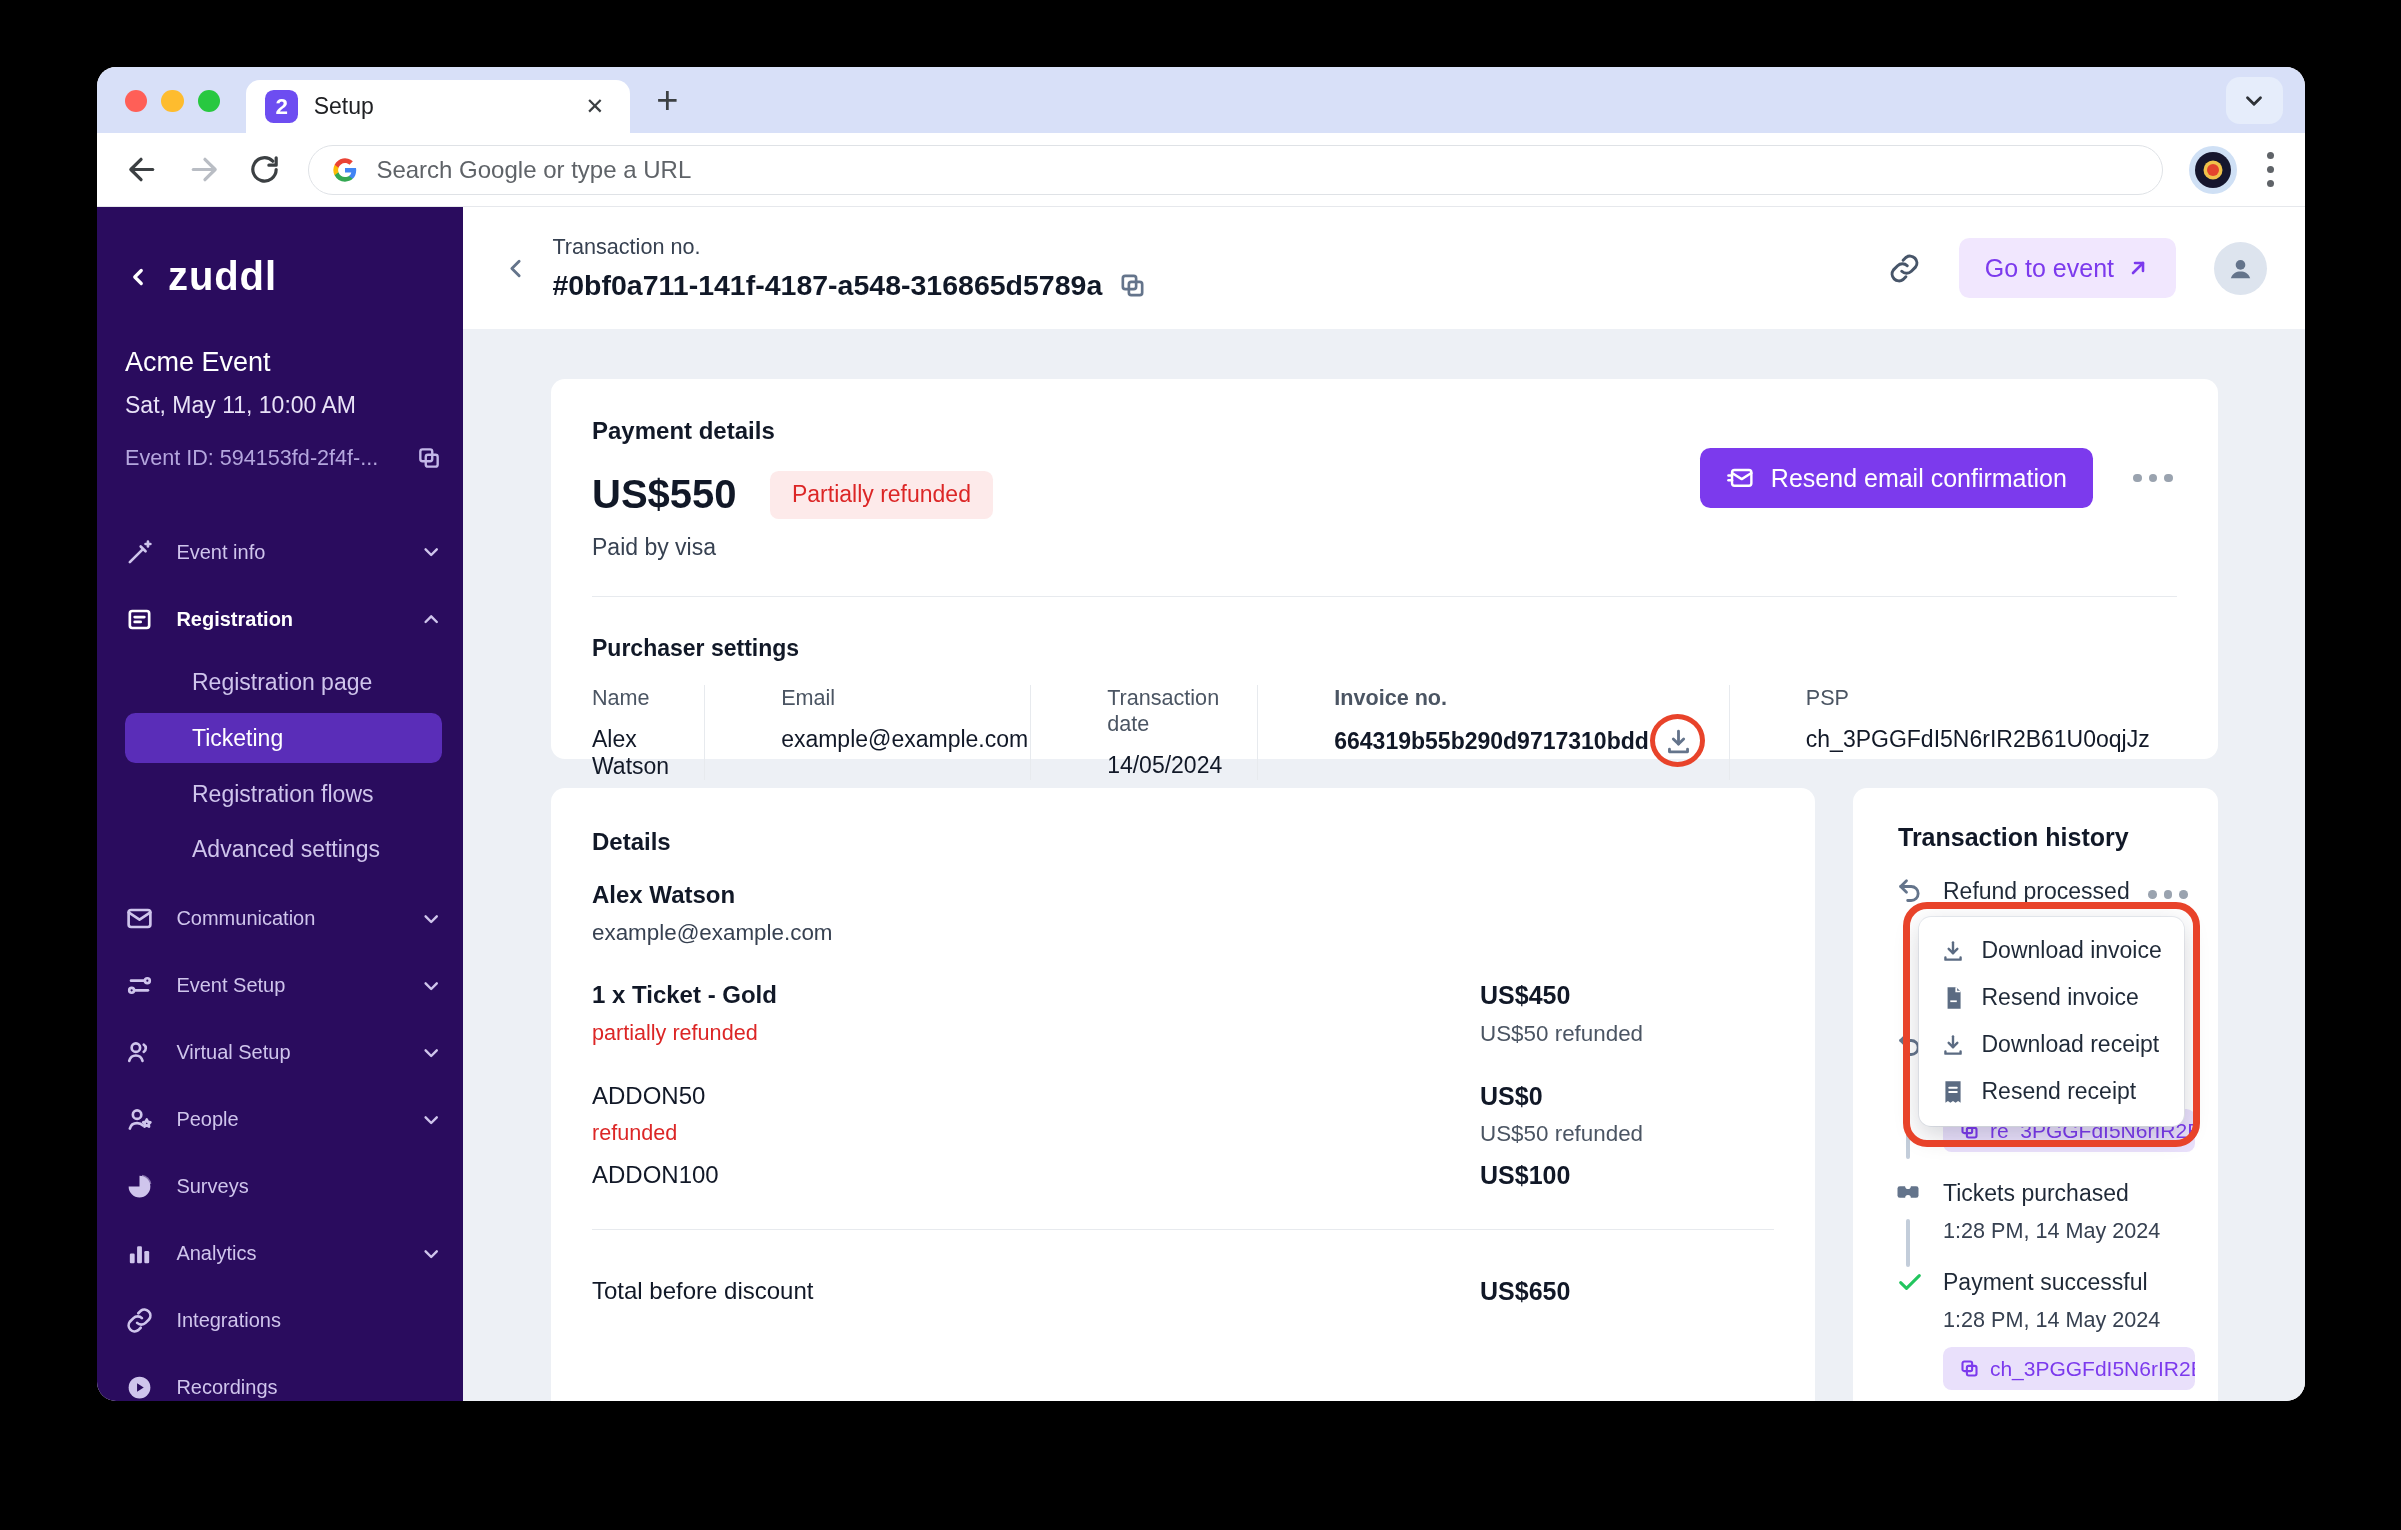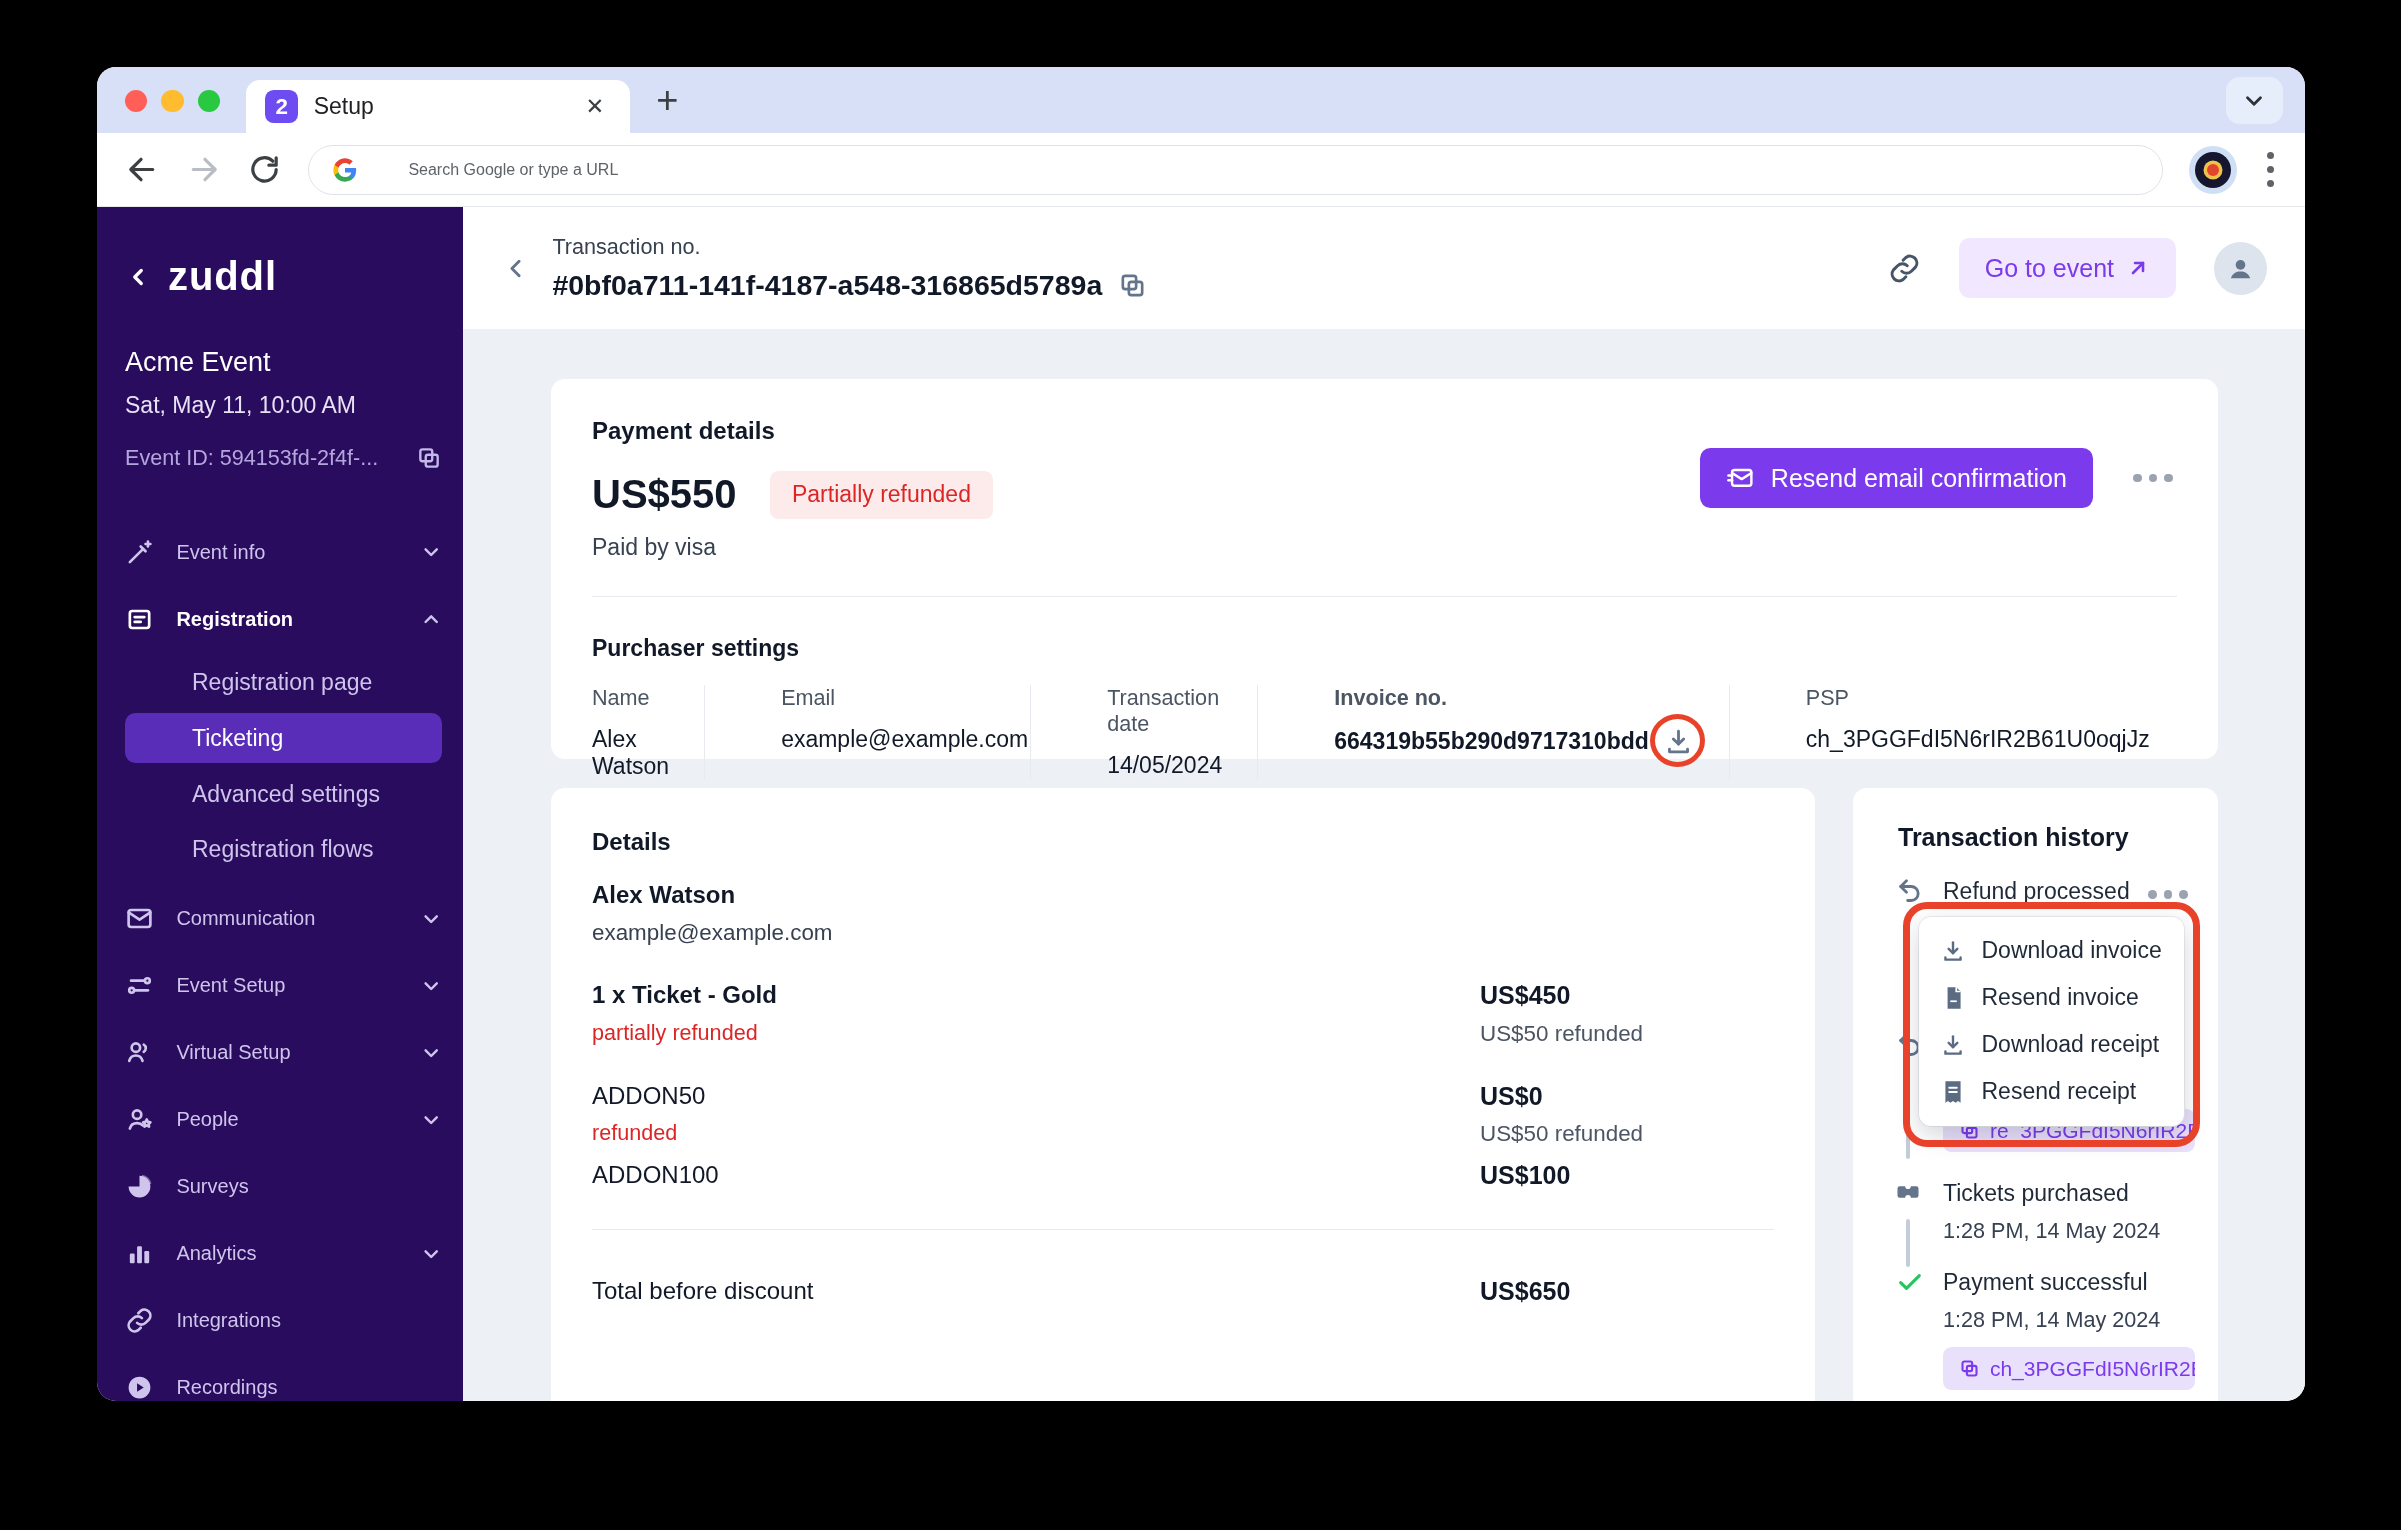--- a/index.html
+++ b/index.html
@@ -23,21 +23,21 @@
   .tab-close { font-size:22.4px; color:#3c4043; padding:3.5px 7px; }
   .newtab { font-size:38px; color:#3c4043; margin:0 0 14px 26px; line-height:1; }
   .win-chevron { position:absolute; right:22.4px; top:10.4px; width:57px; height:47px; border-radius:14px;
                  background:#e6edfb; display:flex; align-items:center; justify-content:center; color:#2f3338; }
   .toolbar { height:74px; background:#fff; display:flex; align-items:center; gap:26px;
              padding:0 28px; border-bottom:1.7px solid #e6e8ec; flex:none; }
   .navic { width:35px; height:35px; color:#3c4043; flex:none; }
   .navic.disabled { color:#b9bdc4; }
   .urlbar { flex:1; height:50px; border:1.7px solid #dfe2e6; border-radius:26px; display:flex;
             align-items:center; gap:17px; padding:0 22.4px; }
-  .url-ph { font-size:16px; color:#5f6368;margin-left:32px; }
+  .url-ph { font-size:24px; color:#5f6368; }
   .chrome-avatar { width:48px; height:48px; border-radius:50%; background:#cfe0f5; position:relative; flex:none; }
   .chrome-avatar .vinyl { position:absolute; inset:6px; border-radius:50%; background:#16162e; }
   .chrome-avatar .vinyl:after { content:""; position:absolute; left:50%; top:50%; width:12px; height:12px;
             margin:-6px 0 0 -6px; border-radius:50%; background:#e3442e; box-shadow:0 0 0 3.5px #f0c24a; }
   .dots-v { display:flex; flex-direction:column; gap:7px; padding:3.5px; }
   .dots-v i { width:7px; height:7px; border-radius:50%; background:#5f6368; }
 
   
   .app { flex:1; display:flex; min-height:0; }
 
@@ -240,24 +240,24 @@
               </svg>
           </div>
           <div class="subnav">
             <div class="sub-item">
                 <span>Registration page</span>
               </div>
             <div class="sub-item selected">
                 <span>Ticketing</span>
               </div>
             <div class="sub-item">
-                <span>Advanced settings</span>
+                <span>Registration flows</span>
               </div>
             <div class="sub-item">
-                <span>Registration flows</span>
+                <span>Advanced settings</span>
               </div>
           </div>
           <div class="nav-item">
             <svg class="ic" viewBox="0 0 24 24" fill="none" stroke="currentColor" stroke-width="2.2" stroke-linecap="round" stroke-linejoin="round">
                 <rect x="3" y="5" width="18" height="14" rx="2"></rect>
                 <path d="M3 7l9 6 9-6"></path>
               </svg>
             <span>Communication</span>
             <svg class="chev" viewBox="0 0 24 24" fill="none" stroke="currentColor" stroke-width="2.6" stroke-linecap="round" stroke-linejoin="round">
                 <path d="M6 9l6 6 6-6"></path>

